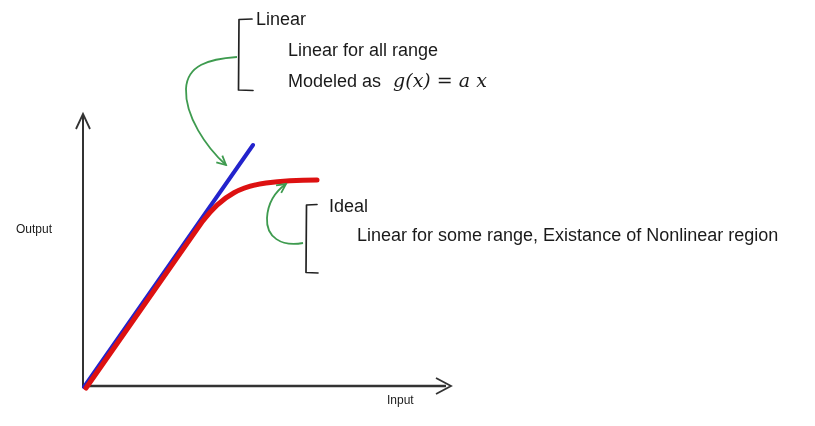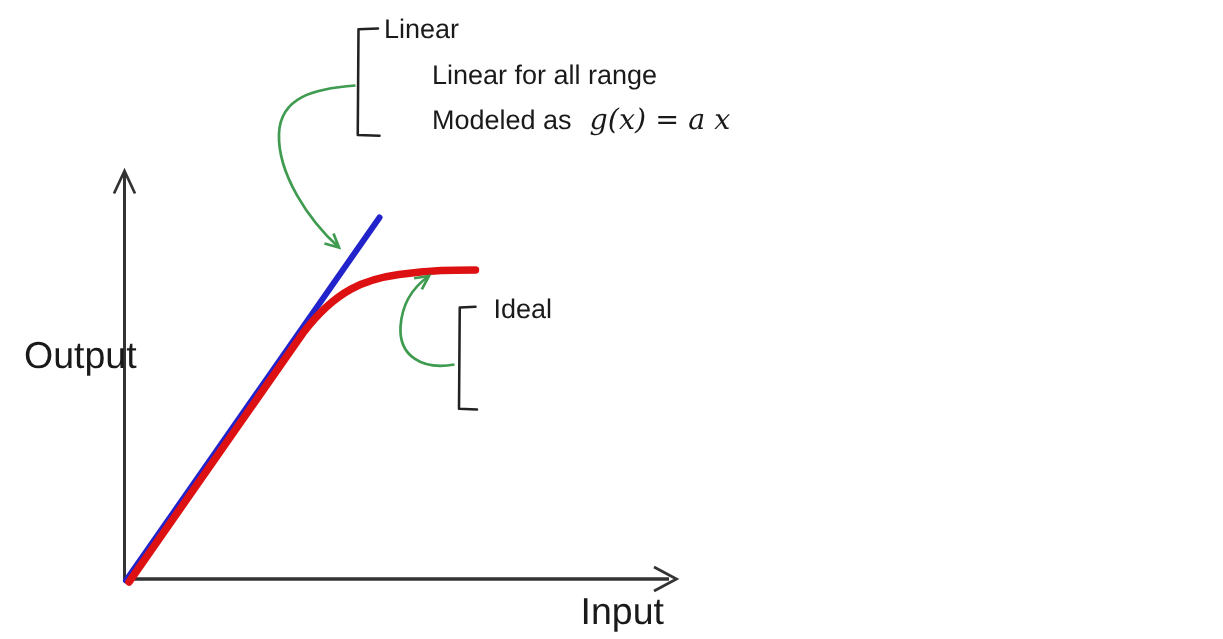--- a/index.html
+++ b/index.html
@@ -2,21 +2,21 @@
 <html><head>
 <meta charset="utf-8">
 <style>
   html,body{margin:0;padding:0;background:#fff;}
   .canvas{
     position:relative;width:815px;height:426px;background:#ffffff;
     font-family:"Liberation Sans",sans-serif;color:#1a1a1a;overflow:hidden;
   }
   svg.layer{position:absolute;left:0;top:0;width:815px;height:426px;}
   .txt{position:absolute;white-space:nowrap;font-size:18px;line-height:1.2;}
-  .axis-label{font-size:25px;}
+  .axis-label{font-size:12px;}
   .ideal-label{left:256px;top:9px;}
   .ideal-desc{left:288px;top:40px;}
   .ideal-model{left:288px;top:69px;}
   .real-label{left:329px;top:196px;}
   .real-desc{left:357px;top:225px;}
   .real-model{left:357px;top:252px;}
   .output-label{left:16px;top:222px;}
   .input-label{left:387px;top:393px;}
   .math{
     font-family:"DejaVu Serif",serif;font-style:italic;font-size:19px;
@@ -58,14 +58,15 @@
   <div class="txt axis-label output-label">Output</div>
   <div class="txt axis-label input-label">Input</div>
 
   <div class="txt ideal-label">Linear</div>
   <div class="txt ideal-model">
     <span>Modeled as</span><span class="math"><span>g(x) = a x</span></span>
   </div>
   <div class="txt ideal-desc">Linear for all range</div>
 
   <div class="txt real-label">Ideal</div>
+  <div class="txt real-desc">Linear for some range, Existance of Nonlinear region</div>
 
 </div>
 
 </body></html>

